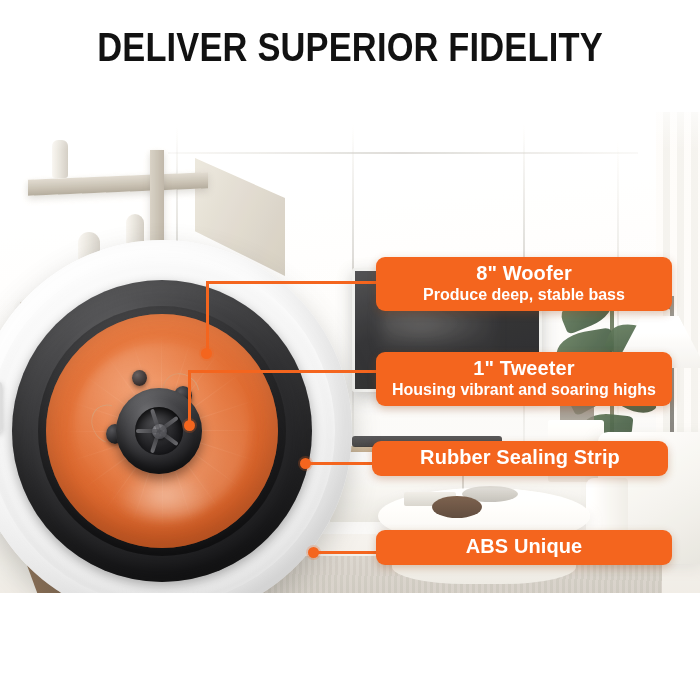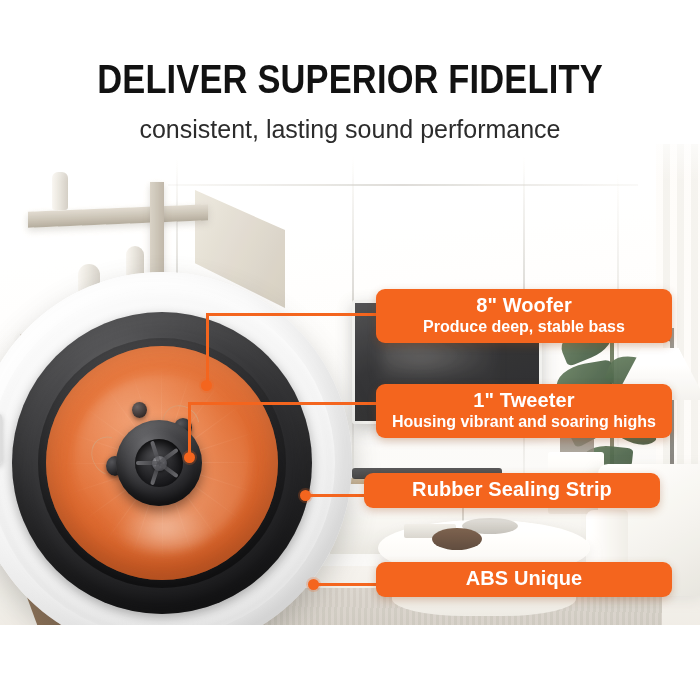--- a/index.html
+++ b/index.html
@@ -1,20 +1,20 @@
 <!DOCTYPE html>
 <html><head>
 <meta charset="utf-8">
 <title>Deliver Superior Fidelity</title>
 <style>
   * { margin:0; padding:0; box-sizing:border-box; }
   html,body { width:700px; height:700px; overflow:hidden; background:#fff; }
   body { font-family:"Liberation Sans", sans-serif; }
 
-  .stage { position:relative; width:700px; height:593px; overflow:hidden; background:#84cc16;margin-top:32px; }
+  .stage { position:relative; width:700px; height:593px; overflow:hidden; background:#84cc16; }
 
   
   .room { position:absolute; inset:0; overflow:hidden; }
 
   .wall {
     position:absolute; left:0; top:0; width:700px; height:545px;
     background:linear-gradient(175deg,#fdfdfc 0%,#f7f6f4 55%,#f2f1ee 100%);
   }
   
   .seam { position:absolute; top:120px; width:2px; height:330px;
@@ -338,21 +338,20 @@
     <div class="ctable-top"></div>
     <div class="ctable-tray"></div>
     <div class="ctable-obj1"></div>
     <div class="ctable-obj2"></div>
   </div>
   <div class="scene-wash"></div>
   <div class="head-fade"></div>
 
   <div class="headline">DELIVER SUPERIOR FIDELITY</div>
   <div class="subtitle">
-    <span class="l2">consistent, lasting sound performance</span>
   </div>
 
   <div class="prop"></div>
   <div class="speaker">
     <div class="sp-outer"></div>
     <div class="sp-grooves" id="grooves">
         <div class="groove" style="transform: rotate(0deg) translate(-1px, 0px);"></div>
         <div class="groove" style="transform: rotate(12.8571deg) translate(-1px, 0px);"></div>
         <div class="groove" style="transform: rotate(25.7143deg) translate(-1px, 0px);"></div>
         <div class="groove" style="transform: rotate(38.5714deg) translate(-1px, 0px);"></div>
@@ -450,21 +449,21 @@
     <div class="dot" style="left:184px; top:420px;"></div>
     <div class="badge" style="left:376px; top:352px; width:296px;">
       <div class="b-title">1" Tweeter</div>
       <div class="b-sub">Housing vibrant and soaring highs</div>
     </div>
   </div>
 
   <div class="callout">
     <div class="lead h" style="left:308px; top:462px; width:70px;"></div>
     <div class="dot" style="left:300px; top:458px;"></div>
-    <div class="badge" style="left:364px; top:441px; width:296px;">
+    <div class="badge" style="left:372px; top:441px; width:296px;">
       <div class="b-title">Rubber Sealing Strip</div>
     </div>
   </div>
 
   <div class="callout">
     <div class="lead h" style="left:316px; top:551px; width:62px;"></div>
     <div class="dot" style="left:308px; top:547px;"></div>
     <div class="badge" style="left:376px; top:530px; width:296px;">
       <div class="b-title">ABS Unique</div>
     </div>

